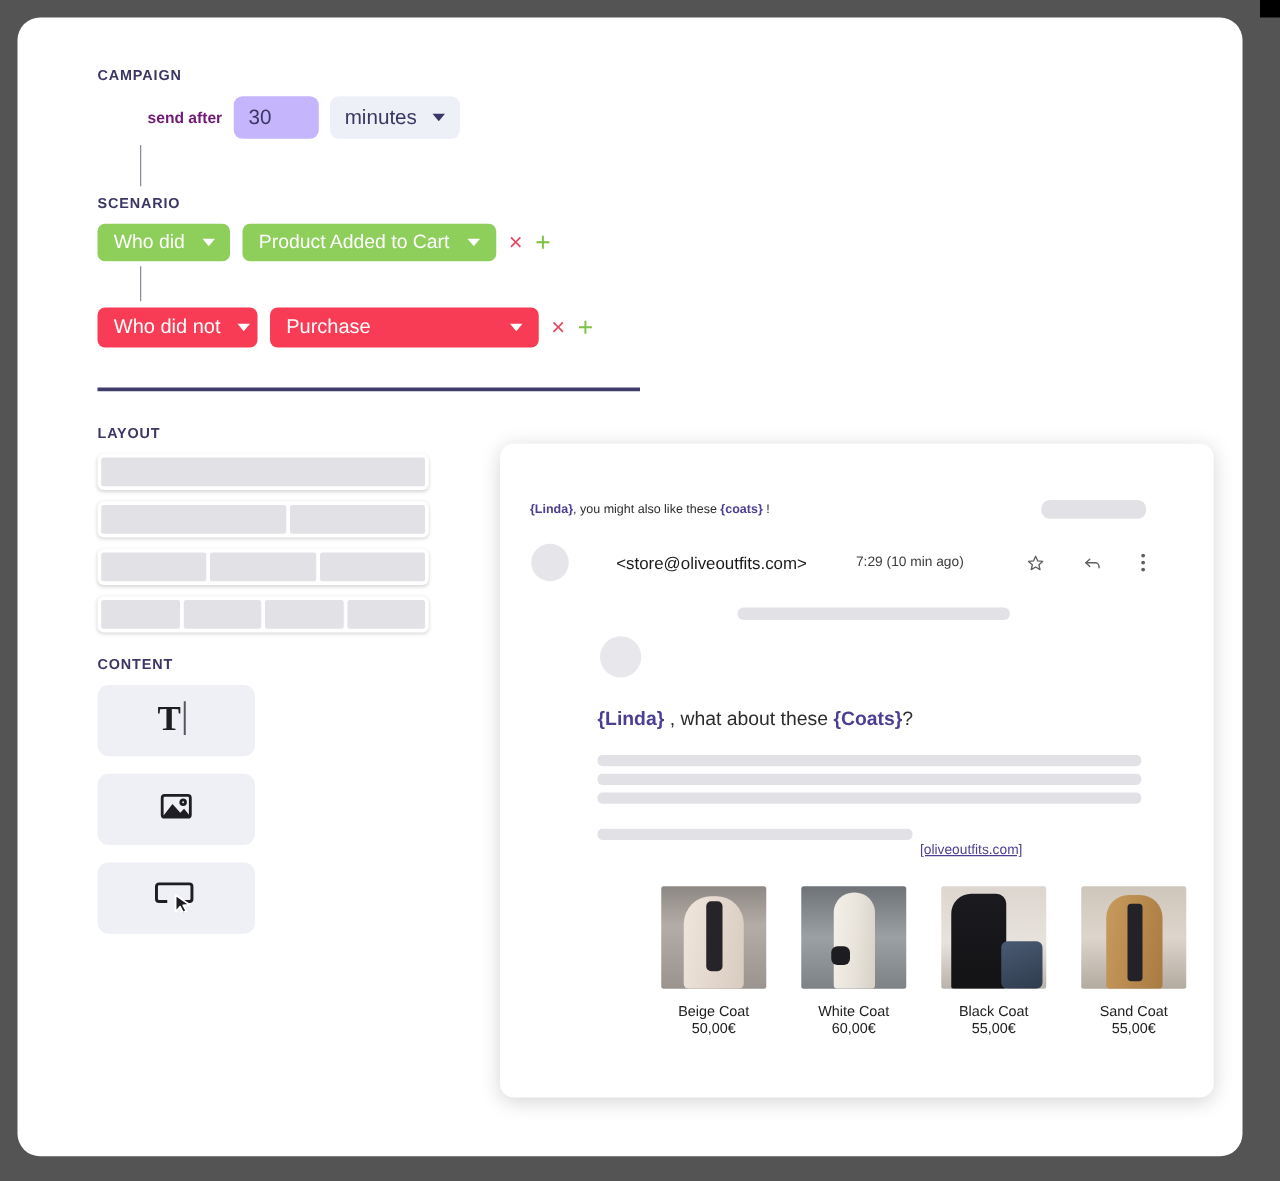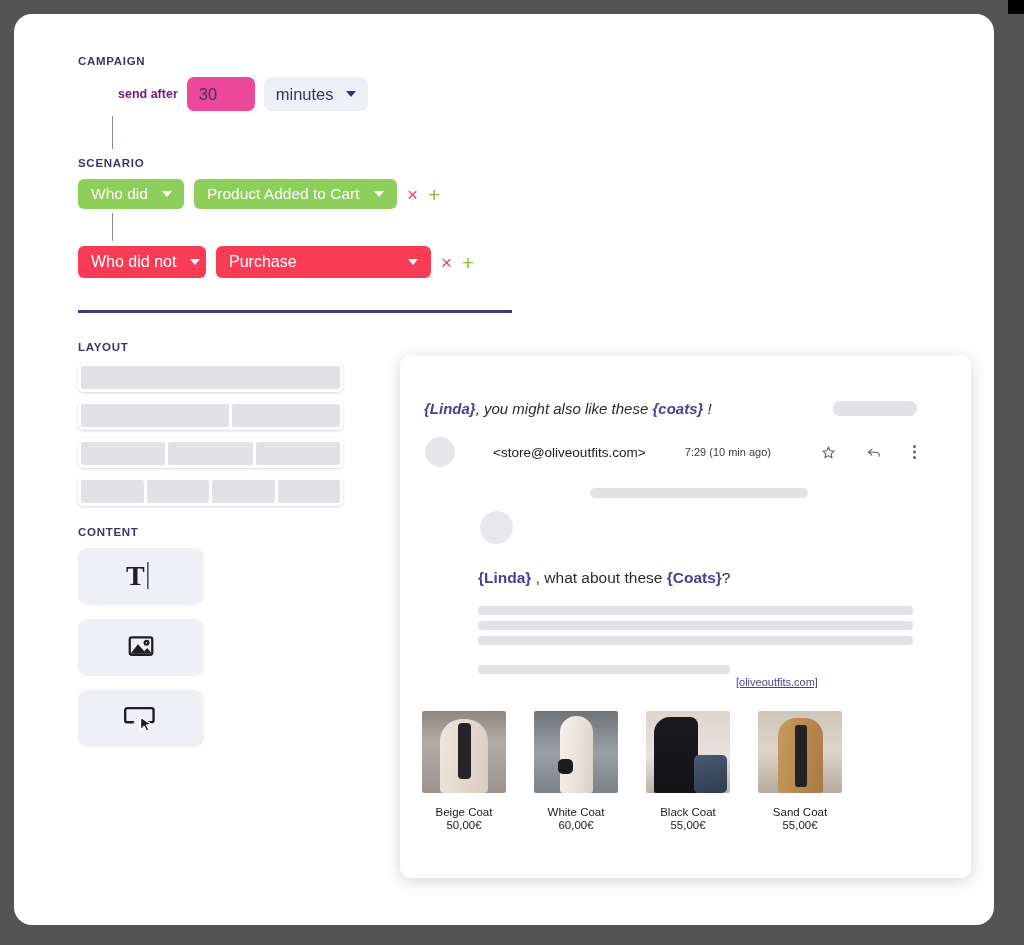--- a/index.html
+++ b/index.html
@@ -77,21 +77,21 @@
   }
 
   .sendafter-label {
     font-size: 12.5px;
     color: #701a75;
     font-weight: 600;
     margin-left: 40px;
   }
 
   .num-input {
-    background: #ec4899;
+    background: #c4b5fd;
     border: none;
     border-radius: 7px;
     height: 34px;
     width: 68px;
     padding: 16px 12px;
     font-size: 16.5px;
     color: #3b3663;
     font-family: "Liberation Sans", sans-serif;
   }
 
@@ -205,23 +205,22 @@
     padding: 0;
   }
 
   .subject-row {
     display: flex;
     align-items: center;
     justify-content: space-between;
     padding: 45px 54px 0 24px;
   }
   .subject-text {
-    font-size: 15px;
+    font-size: 10px;
     color: #2c2c2c;
-    font-style: italic;
   }
   .tok { color: #4b3f93; font-weight: bold; }
   .subject-bar {
     width: 84px; height: 15px;
     background: #e2e2e6;
     border-radius: 7px;
     flex: none;
   }
 
   .sender-row {
@@ -287,21 +286,21 @@
     font-size: 11px;
     color: #4b3f93;
     text-decoration: underline;
     cursor: pointer;
     margin-top: 25px;
   }
 
   
   .products {
     display: flex;
-    justify-content: flex-start;
+    justify-content: flex-end;
     gap: 28px;
     margin-top: 23px;
     padding: 0 22px;
   }
   .product { width: 84px; text-align: center; cursor: pointer; }
   .p-img {
     width: 84px; height: 82px;
     border-radius: 2px;
     position: relative;
     overflow: hidden;

